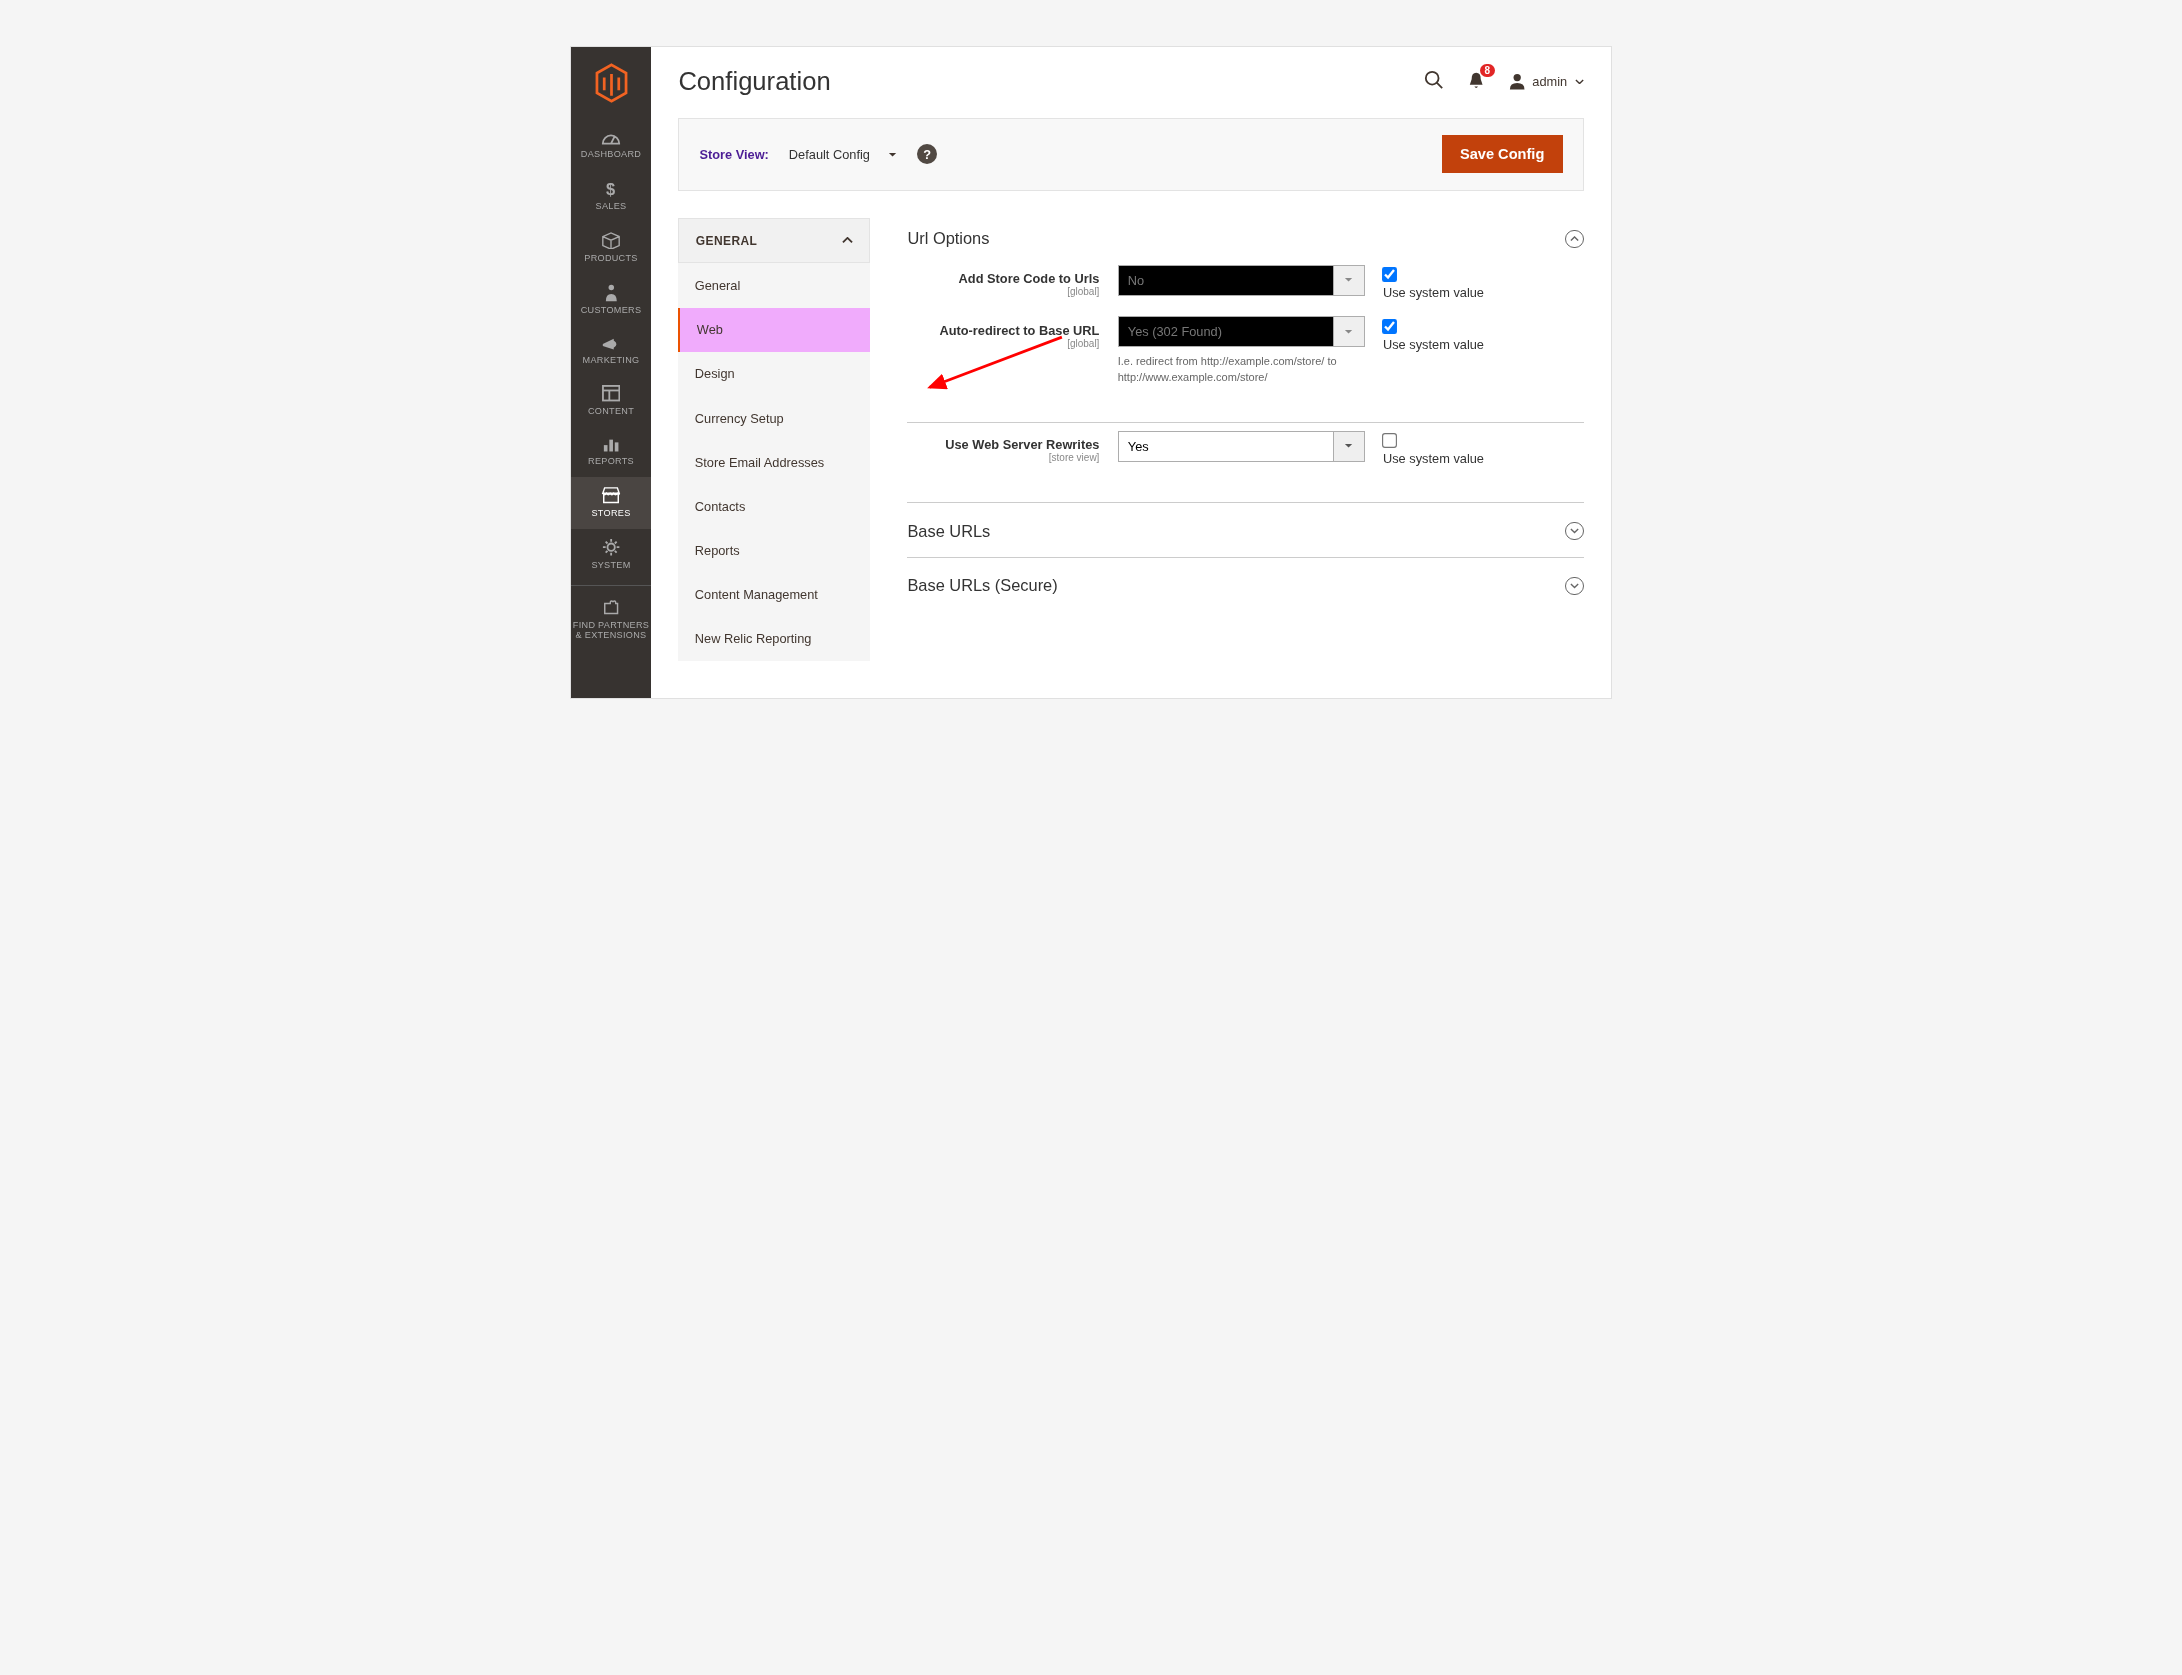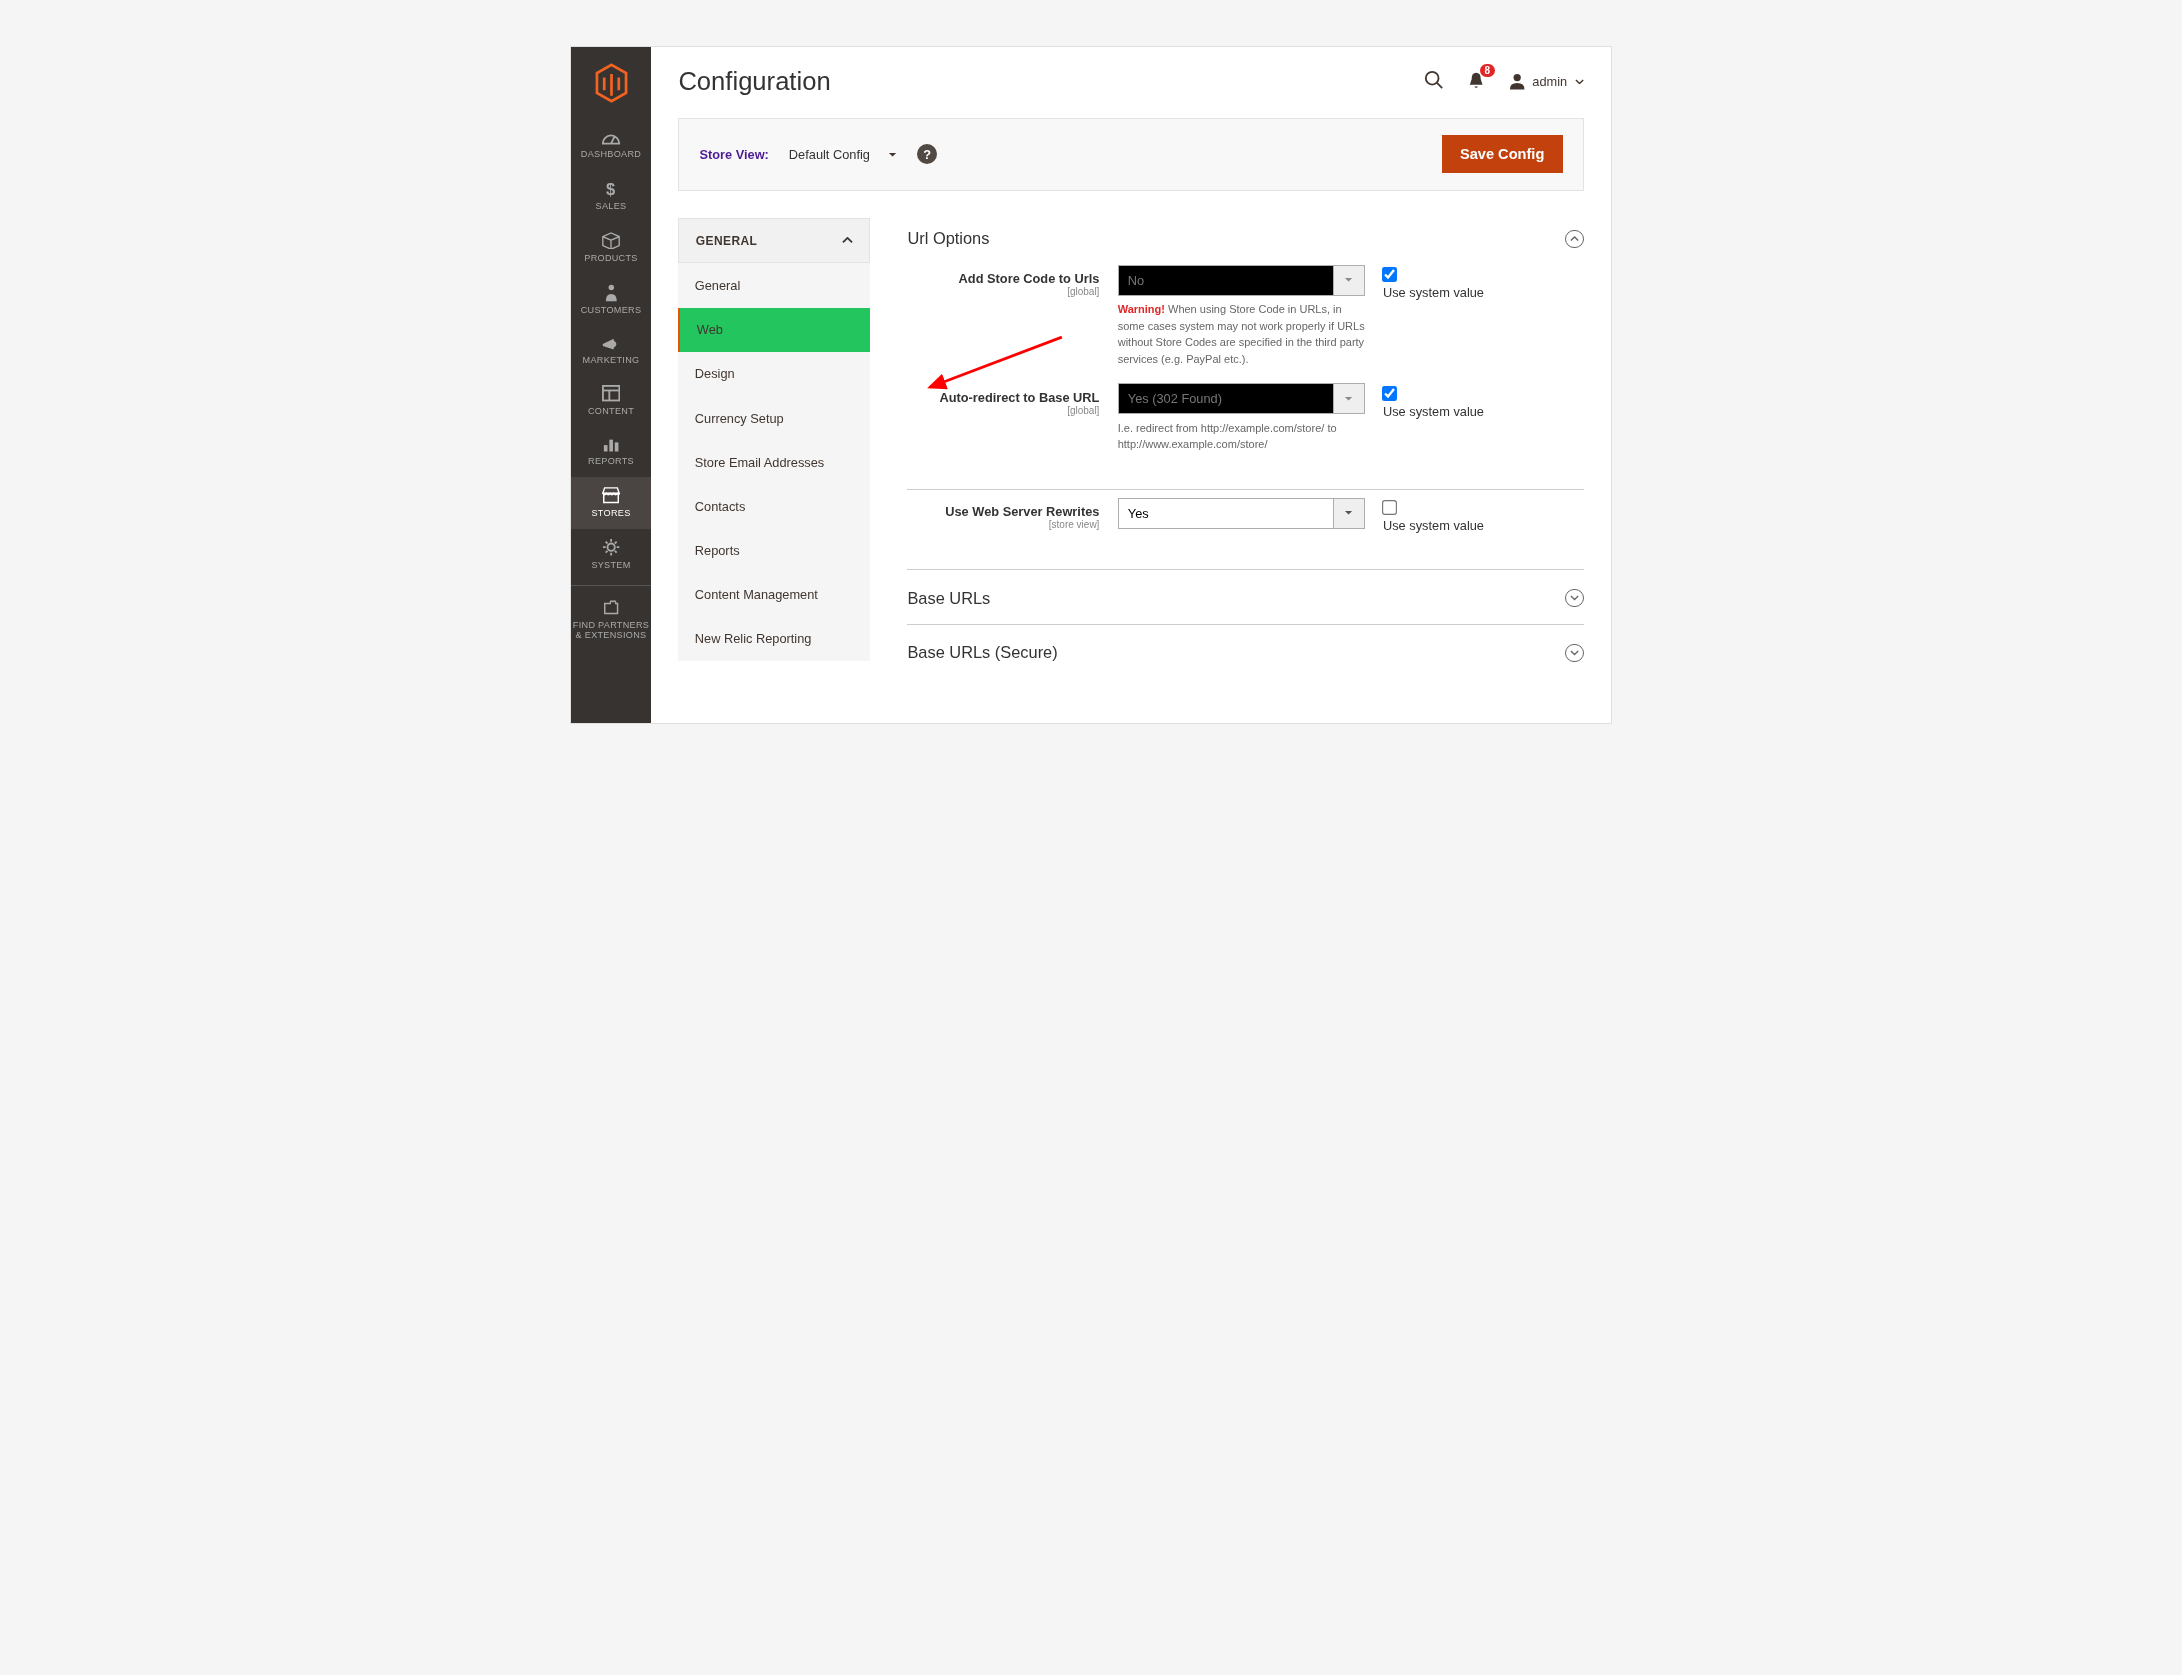--- a/index.html
+++ b/index.html
@@ -23,21 +23,21 @@
 .toolbar-left { display:flex; align-items:center; gap: 20px; }
 .store-view-label { font-weight:600; font-size: 12.8px; color:#4c1d95; }
 .scope-select { display:flex; align-items:center; gap: 18px; font-size:12.8px; color:#333; cursor:pointer; }
 .help-circle { width:20px; height:20px; border-radius:50%; background:#514943; color:#fff; display:flex; align-items:center; justify-content:center; font-size:12.8px; font-weight:700; cursor:pointer; }
 .save-btn { background:#c2410c; color:#fff; border:none; padding: 11px 18.3px; font-size:14.6px; font-weight:600; cursor:pointer; }
 .content-row { display:flex; margin-top: 27.4px; gap: 0; }
 .config-nav { width: 192px; }
 .group-head { background:#f1f1f1; border:0.9px solid #e3e3e3; padding: 14.6px 16.4px; font-weight:700; font-size:12px; color:#41362f; display:flex; justify-content:space-between; align-items:center; cursor:pointer; letter-spacing:0.4px; }
 .group-items { }
 .cfg-item { padding: 14.6px 16.4px; font-size: 12.8px; color:#41362f; cursor:pointer; background:#f5f5f5; }
-.cfg-item.active { background:#22c55e; border-left: 2.7px solid #eb5202; font-weight:400; }
+.cfg-item.active { background:#f0abfc; border-left: 2.7px solid #eb5202; font-weight:400; }
 .panels { flex:1; padding-left: 37px; }
 .section { border-bottom: 0.9px solid #ccc; margin-bottom: 7.3px; }
 .section-head { display:flex; justify-content:space-between; align-items:center; padding: 11px 0 16.4px; cursor:pointer; }
 .section-title { font-size: 16.4px; color:#333; font-weight:400; }
 .toggle-circle { width:18.3px; height:18.3px; border:0.9px solid #666; border-radius:50%; display:flex; align-items:center; justify-content:center; }
 .section-body { padding-bottom: 20px; }
 .field-row { display:flex; align-items:flex-start; gap: 18.3px; margin-bottom: 16.4px; }
 .field-label { width: 192px; text-align:right; padding-top:5.5px; }
 .fl-main { font-size: 12.8px; color:#333; font-weight:600; }
 .fl-scope { font-size: 10px; color:#888; display:block; }
@@ -218,21 +218,20 @@
               </div>
               <div class="field-control">
                 <div class="select disabled">
                   <span class="select-val">No</span>
                   <span class="select-arrow">
                       <svg width="9.1" height="5.5" viewBox="0 0 10 6">
                         <path d="M1 1 L5 5 L9 1" fill="#888"></path>
                       </svg>
                     </span>
                 </div>
-                <p class="hint"><span class="warn">Warning!</span><span> When using Store Code in URLs, in some cases system may not work properly if URLs without Store Codes are specified in the third party services (e.g. PayPal etc.).</span></p>
               </div>
               <label class="use-sys">
                 <input type="checkbox" checked="" style=""><br>
                 <span>Use system value</span>
               </label>
             </div>
 
             <div class="field-row">
               <div class="field-label">
                 <span class="fl-main">Auto-redirect to Base URL</span>

